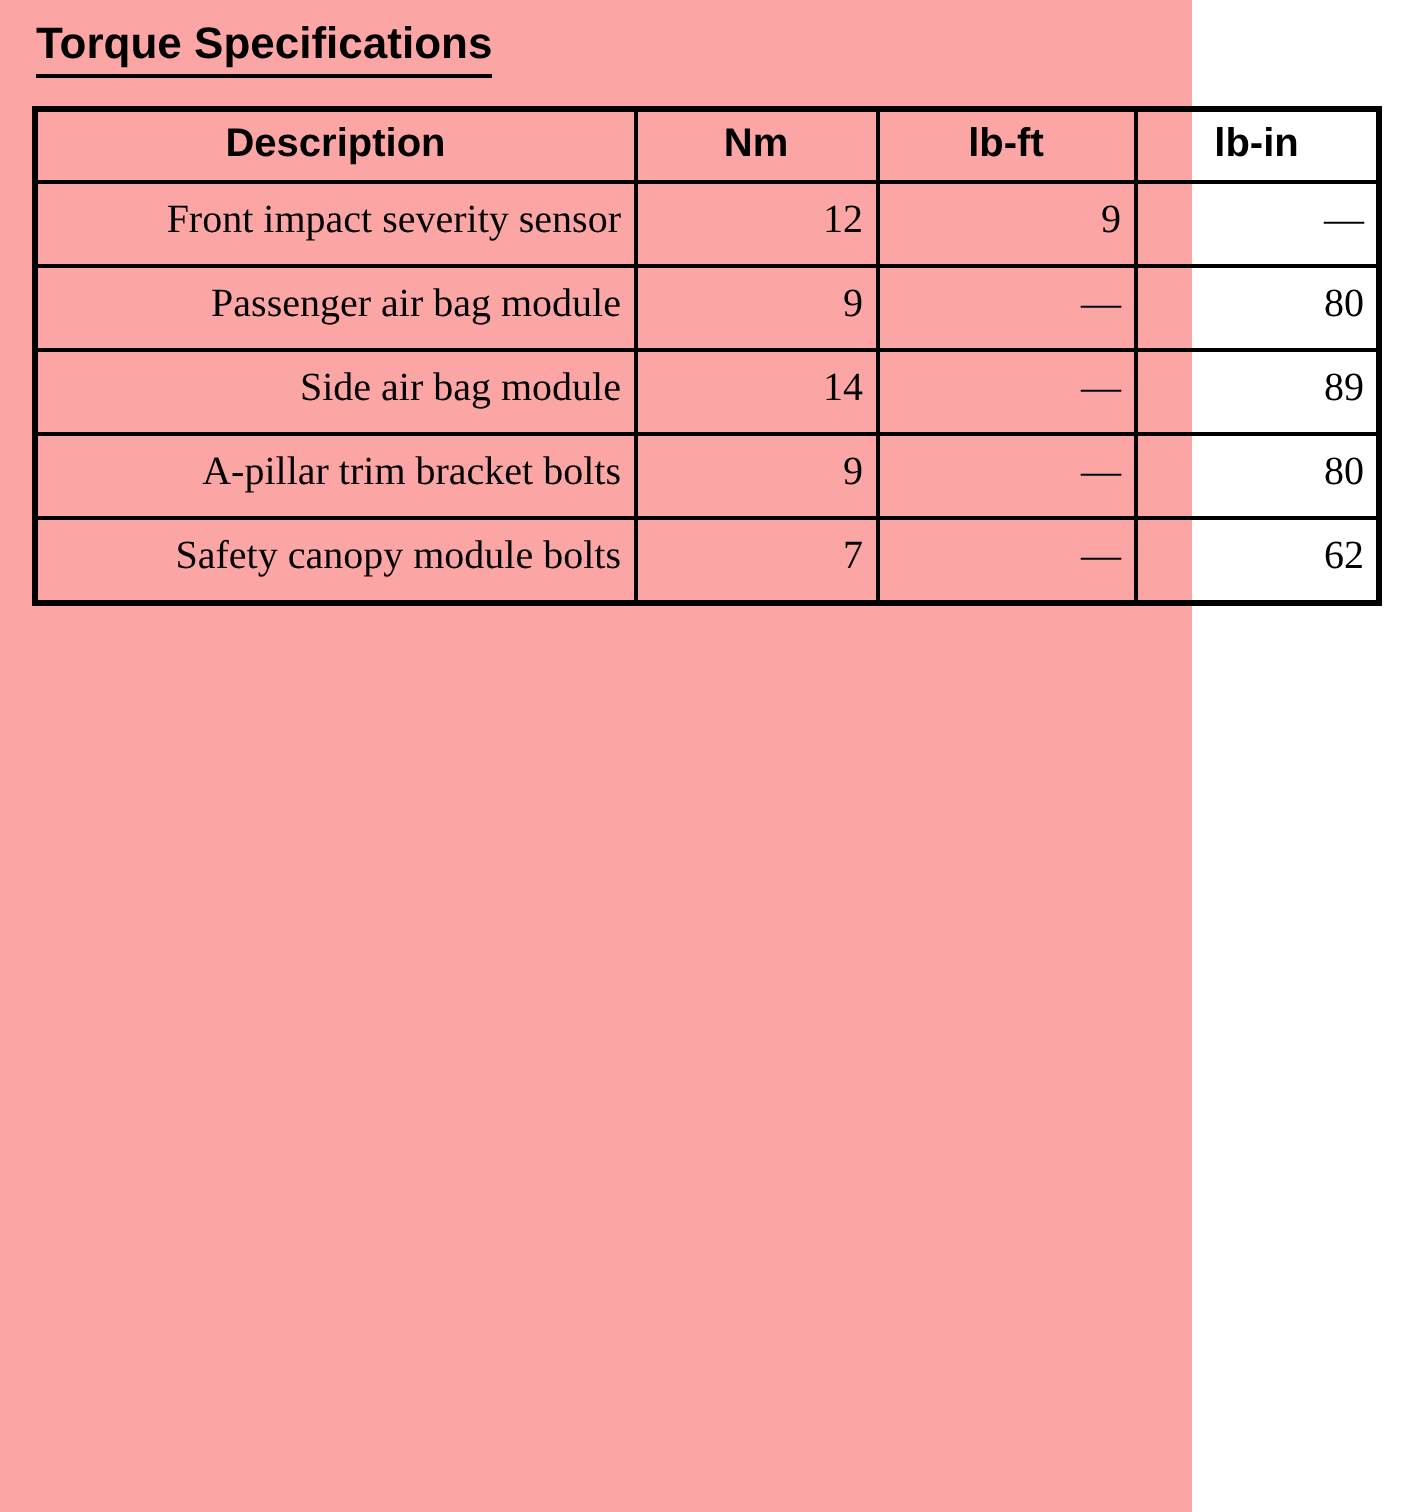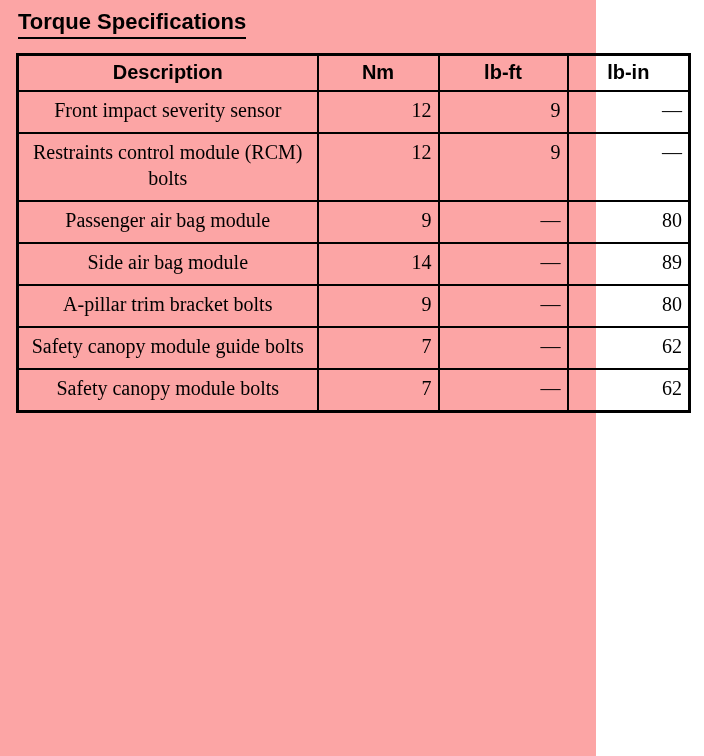--- a/index.html
+++ b/index.html
@@ -45,21 +45,21 @@
     font-size: 20px;
     padding: 5px 4px 6px 4px;
   }
   table.torque-table td {
     font-family: "Liberation Serif", serif;
     font-size: 20px;
     line-height: 1.3;
     padding: 5px 6px 9px 6px;
   }
   td.desc-cell {
-    text-align: center;
+    text-align: right;
   }
   td.num-cell {
     text-align: right;
   }
   col.c-desc  { width: 300px; }
   col.c-nm    { width: 121px; }
   col.c-lbft  { width: 129px; }
   col.c-lbin  { width: 122px; }
 </style>
 </head>
@@ -85,50 +85,38 @@
       </tr>
     </thead>
     <tbody>
         <tr>
           <td class="desc-cell">Front impact severity sensor</td>
           <td class="num-cell">12</td>
           <td class="num-cell">9</td>
           <td class="num-cell">—</td>
         </tr>
         <tr>
-          <td class="desc-cell">Restraints control module (RCM) bolts</td>
-          <td class="num-cell">12</td>
-          <td class="num-cell">9</td>
-          <td class="num-cell">—</td>
-        </tr>
-        <tr>
           <td class="desc-cell">Passenger air bag module</td>
           <td class="num-cell">9</td>
           <td class="num-cell">—</td>
           <td class="num-cell">80</td>
         </tr>
         <tr>
           <td class="desc-cell">Side air bag module</td>
           <td class="num-cell">14</td>
           <td class="num-cell">—</td>
           <td class="num-cell">89</td>
         </tr>
         <tr>
           <td class="desc-cell">A-pillar trim bracket bolts</td>
           <td class="num-cell">9</td>
           <td class="num-cell">—</td>
           <td class="num-cell">80</td>
         </tr>
         <tr>
-          <td class="desc-cell">Safety canopy module guide bolts</td>
-          <td class="num-cell">7</td>
-          <td class="num-cell">—</td>
-          <td class="num-cell">62</td>
-        </tr>
-        <tr>
           <td class="desc-cell">Safety canopy module bolts</td>
           <td class="num-cell">7</td>
           <td class="num-cell">—</td>
           <td class="num-cell">62</td>
         </tr>
       </tbody>
   </table>
 
 </div>
 

